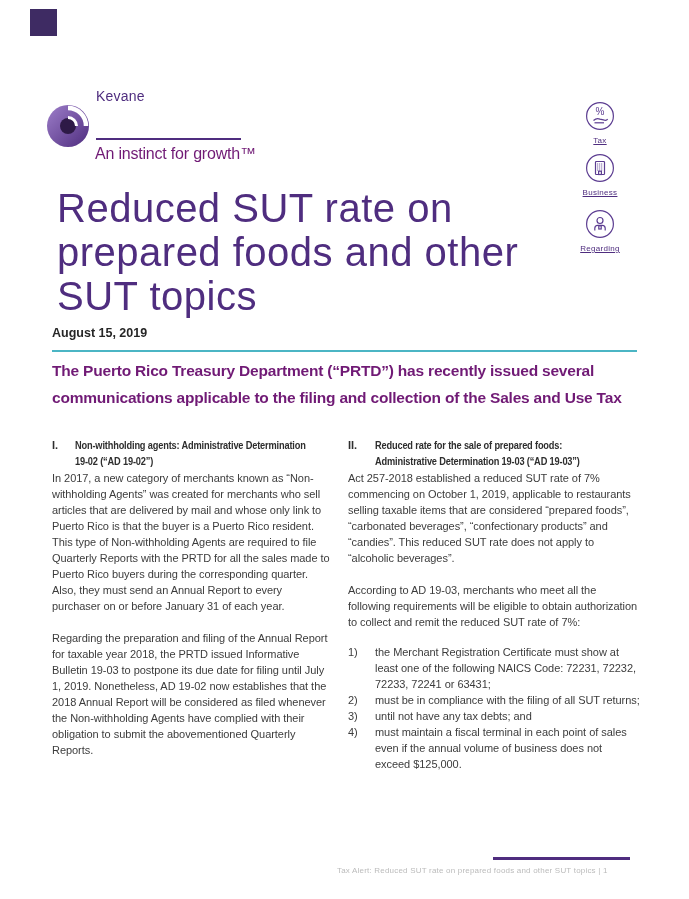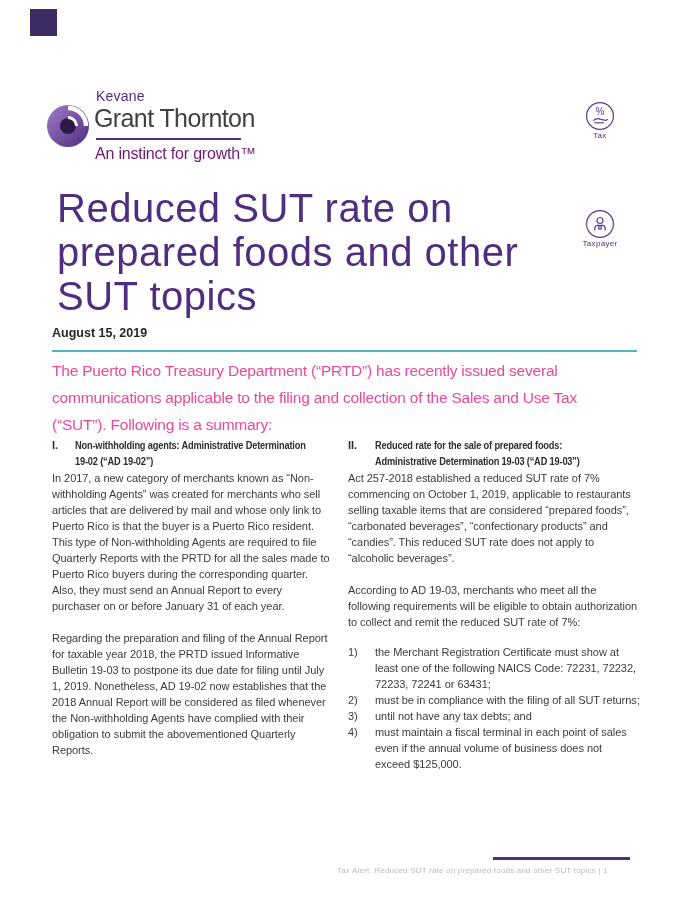--- a/index.html
+++ b/index.html
@@ -11,33 +11,33 @@
 
   
   .roundel{position:absolute;left:46px;top:103px;width:44px;height:46px;}
   .kevane{position:absolute;left:96px;top:88px;font-size:14px;color:#4F2D7F;letter-spacing:.2px;}
   .company{position:absolute;left:94px;top:104px;font-size:25px;color:#414042;letter-spacing:-.6px;}
   .logo-rule{position:absolute;left:96px;top:138px;width:145px;height:1.5px;background:#4F2D7F;}
   .tagline{position:absolute;left:95px;top:145px;font-size:16px;color:#701a75;letter-spacing:-.2px;}
 
   
   .topic{position:absolute;left:569px;width:62px;display:flex;flex-direction:column;align-items:center;}
-  .topic .lbl{font-size:8px;color:#4F2D7F;letter-spacing:.3px;}
+  .topic .lbl{margin-top:5px;font-size:8px;color:#4F2D7F;letter-spacing:.3px;text-decoration:underline;}
   .topic svg{display:block;}
   .t0{top:101px;} .t1{top:153px;} .t2{top:209px;}
 
   
   .title{position:absolute;left:57px;top:186px;font-size:40px;line-height:44px;color:#4F2D7F;
          letter-spacing:.5px;font-weight:400;}
   .title div{white-space:nowrap;}
   .date{position:absolute;left:52px;top:326px;font-size:12.5px;font-weight:700;color:#262626;text-align:right;}
 
   
   .rule-teal{position:absolute;left:52px;top:350px;width:585px;height:2px;background:#4bb5c4;}
-  .intro{position:absolute;left:52px;top:357px;font-size:15.5px;line-height:27px;color:#ec4899;letter-spacing:-.2px;}
+  .intro{position:absolute;left:52px;top:357px;font-size:15.5px;line-height:27px;color:#701a75;letter-spacing:-.2px;font-weight:bold;}
   .intro div{white-space:nowrap;}
 
   
   .col{position:absolute;top:437px;font-size:11px;line-height:16px;color:#3c3c3c;}
   .col-left{left:52px;width:281px;}
   .col-right{left:348px;width:292px;}
   .sec-head{position:relative;padding-left:23px;font-weight:700;color:#2e2e2e;margin:0 0 1px 0;}
   .col-right .sec-head{padding-left:27px;}
   .numeral{position:absolute;left:0;top:0;}
   .head-line{white-space:nowrap;transform:scaleX(.84);transform-origin:0 0;letter-spacing:-.2px;}
@@ -65,55 +65,64 @@
         <stop offset="0" stop-color="#9d7ec9"></stop>
           <stop offset="1" stop-color="#4f2d7f"></stop>
       </linearGradient>
     </defs>
     <circle cx="22" cy="22" r="21" fill="url(#gtg)"></circle>
     <path d="M22 4 A18 18 0 0 1 40 22" stroke="#ffffff" stroke-width="4.5" fill="none"></path>
     <circle cx="22" cy="22" r="8" fill="#2e1a47"></circle>
     <path d="M22 13.5 A8.5 8.5 0 0 1 30.5 22" stroke="#ffffff" stroke-width="3" fill="none"></path>
   </svg>
   <div class="kevane">Kevane</div>
-  <div class="company">Grant Thornton</div>
   <div class="logo-rule"></div>
   <div class="tagline">An instinct for growth™</div>
 
   <div class="topic t0">
     <svg width="30" height="30" viewBox="0 0 30 30" fill="none" stroke="#5c3d91" stroke-width="1.2">
       <circle cx="15" cy="15" r="13.4"></circle>
       <text x="15" y="13.5" text-anchor="middle" stroke="none" fill="#5c3d91" font-size="10" font-family="Liberation Sans, sans-serif">%</text>
       <path d="M8.5 19.5 c2.2 -2 4.4 -2.4 6.4 -1.4 l4.6 1.1 c1.6 .3 2.6 -.2 3.1 -1.3"></path>
       <path d="M9.5 21.8 h9.5"></path>
     </svg>
     <div class="lbl">Tax</div>
   </div>
+  <div class="topic t1">
+    <svg width="30" height="30" viewBox="0 0 30 30" fill="none" stroke="#5c3d91" stroke-width="1.2">
+      <circle cx="15" cy="15" r="13.4"></circle>
+      <rect x="10.5" y="8.5" width="9" height="13" rx="0.8"></rect>
+      <g stroke-width="1" stroke-dasharray="1 1">
+        <path d="M12.2 11 h5.6 M12.2 13 h5.6 M12.2 15 h5.6 M12.2 17 h5.6"></path>
+      </g>
+      <rect x="13.6" y="18.2" width="2.8" height="3.3"></rect>
+    </svg>
+    <div class="lbl">Business</div>
+  </div>
   <div class="topic t2">
     <svg width="30" height="30" viewBox="0 0 30 30" fill="none" stroke="#5c3d91" stroke-width="1.2">
       <circle cx="15" cy="15" r="13.4"></circle>
       <circle cx="15" cy="11.5" r="3"></circle>
       <path d="M9.8 21.5 v-2.2 a3 3 0 0 1 3 -3 h4.4 a3 3 0 0 1 3 3 v2.2"></path>
       <rect x="13.8" y="16.8" width="2.4" height="3.2"></rect>
     </svg>
-    <div class="lbl">Taxpayer</div>
+    <div class="lbl">Regarding</div>
   </div>
 
   <div class="title">
     <div>Reduced SUT rate on</div>
     <div>prepared foods and other</div>
     <div>SUT topics</div>
   </div>
   <div class="date">August 15, 2019</div>
 
   <div class="rule-teal"></div>
   <div class="intro">
     <div>The Puerto Rico Treasury Department (“PRTD”) has recently issued several</div>
     <div>communications applicable to the filing and collection of the Sales and Use Tax</div>
-    <div>(“SUT”).  Following is a summary:</div>
   </div>
 
   <div class="col col-left">
     <div class="sec-head">
       <span class="numeral">I.</span>
       <div class="head-line">Non-withholding agents: Administrative Determination</div>
       <div class="head-line">19-02 (“AD 19-02”)</div>
     </div>
     <p>In 2017, a new category of merchants known as “Non-withholding Agents” was created for merchants who sell articles that are delivered by mail and whose only link to Puerto Rico is that the buyer is a Puerto Rico resident. This type of Non-withholding Agents are required to file Quarterly Reports with the PRTD for all the sales made to Puerto Rico buyers during the corresponding quarter. Also, they must send an Annual Report to every purchaser on or before January 31 of each year.</p>
     <p>Regarding the preparation and filing of the Annual Report for taxable year 2018, the PRTD issued Informative Bulletin 19-03 to postpone its due date for filing until July 1, 2019. Nonetheless, AD 19-02 now establishes that the 2018 Annual Report will be considered as filed whenever the Non-withholding Agents have complied with their obligation to submit the abovementioned Quarterly Reports.</p>

